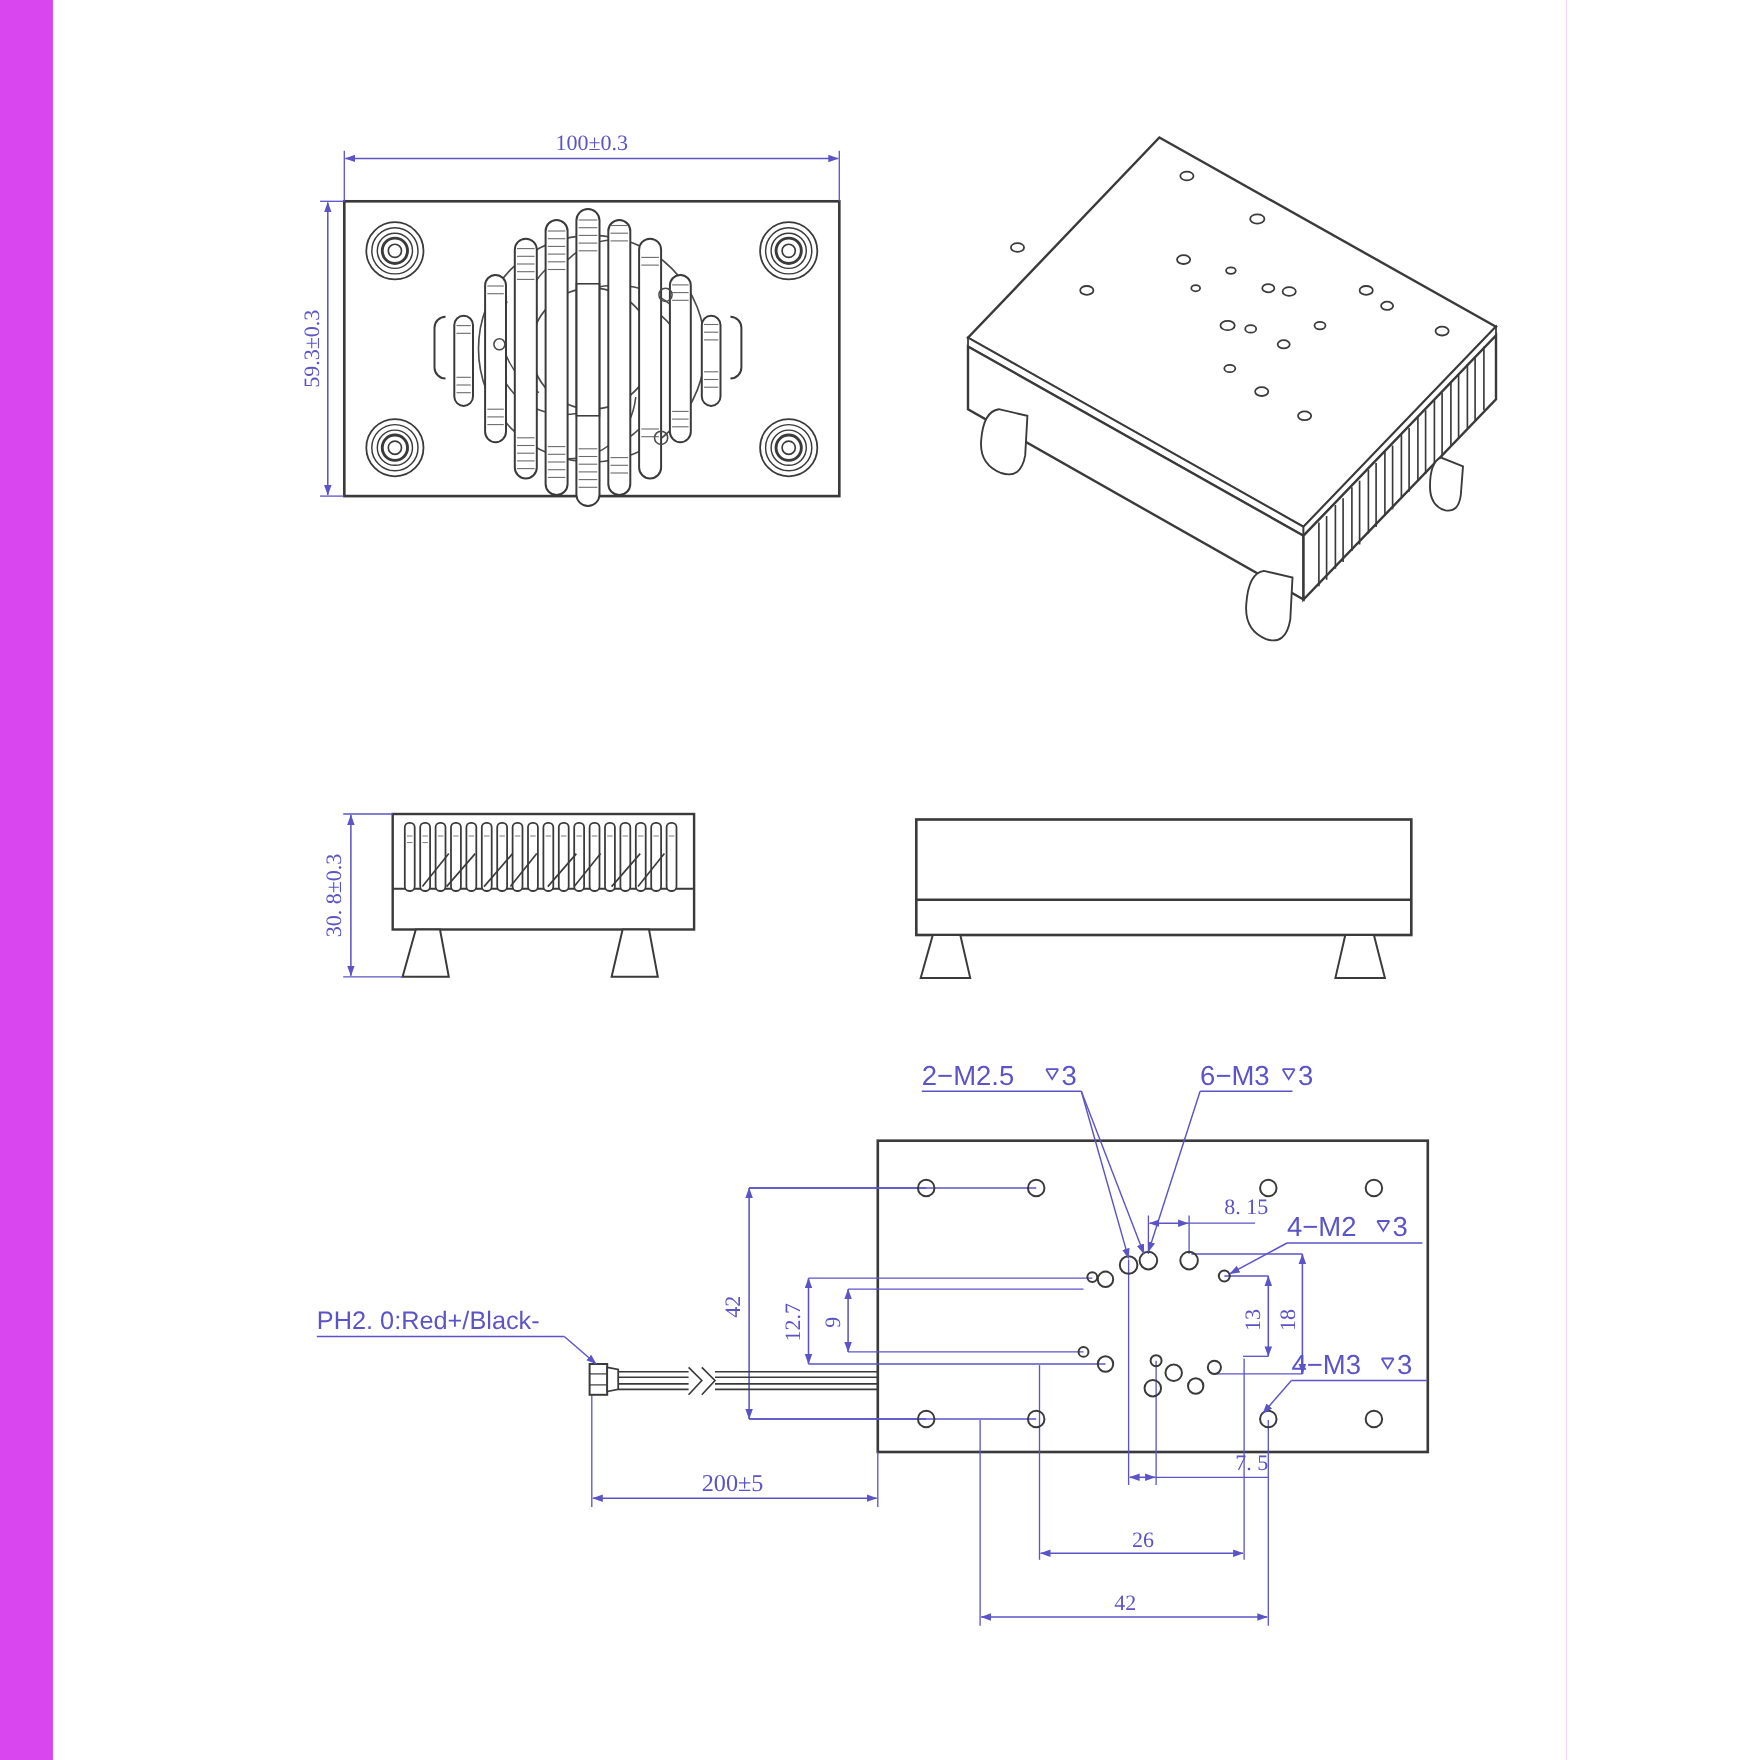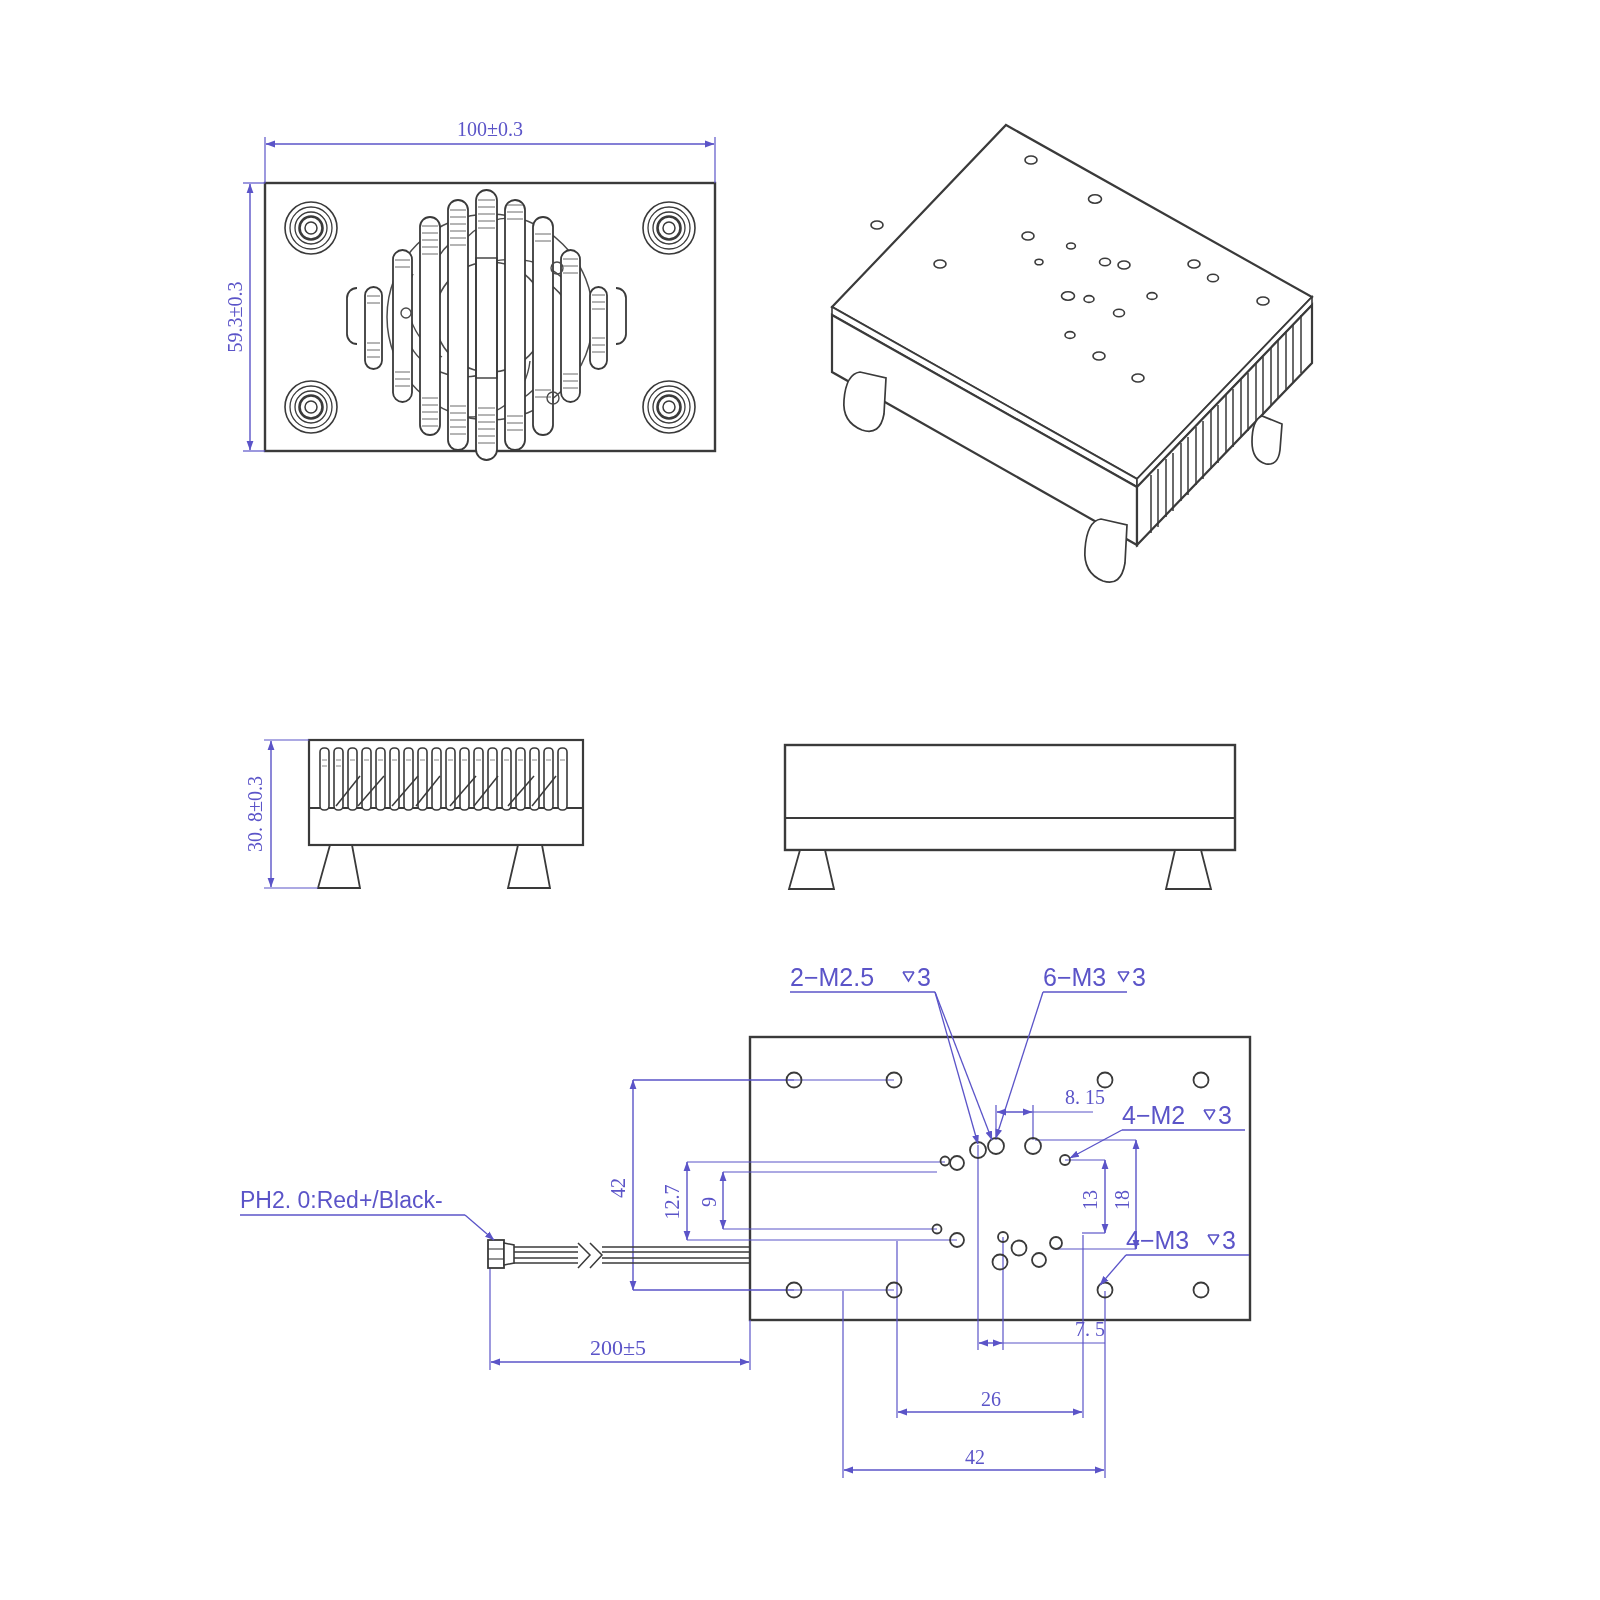--- a/index.html
+++ b/index.html
@@ -10,20 +10,21 @@
   }
   body {
     font-family: "Liberation Serif", serif;
   }
   #sheet {
     position: relative;
     width: 1376px;
     height: 1600px;
     background: #d946ef;
     overflow: hidden;
+    padding-left: 48px;
   }
   #sheet svg {
     display: block;
     width: 1600px;
     height: 1600px;
   }
   .dimtext {
     font-family: "Liberation Serif", serif;
     fill: #5b54c8;
   }

